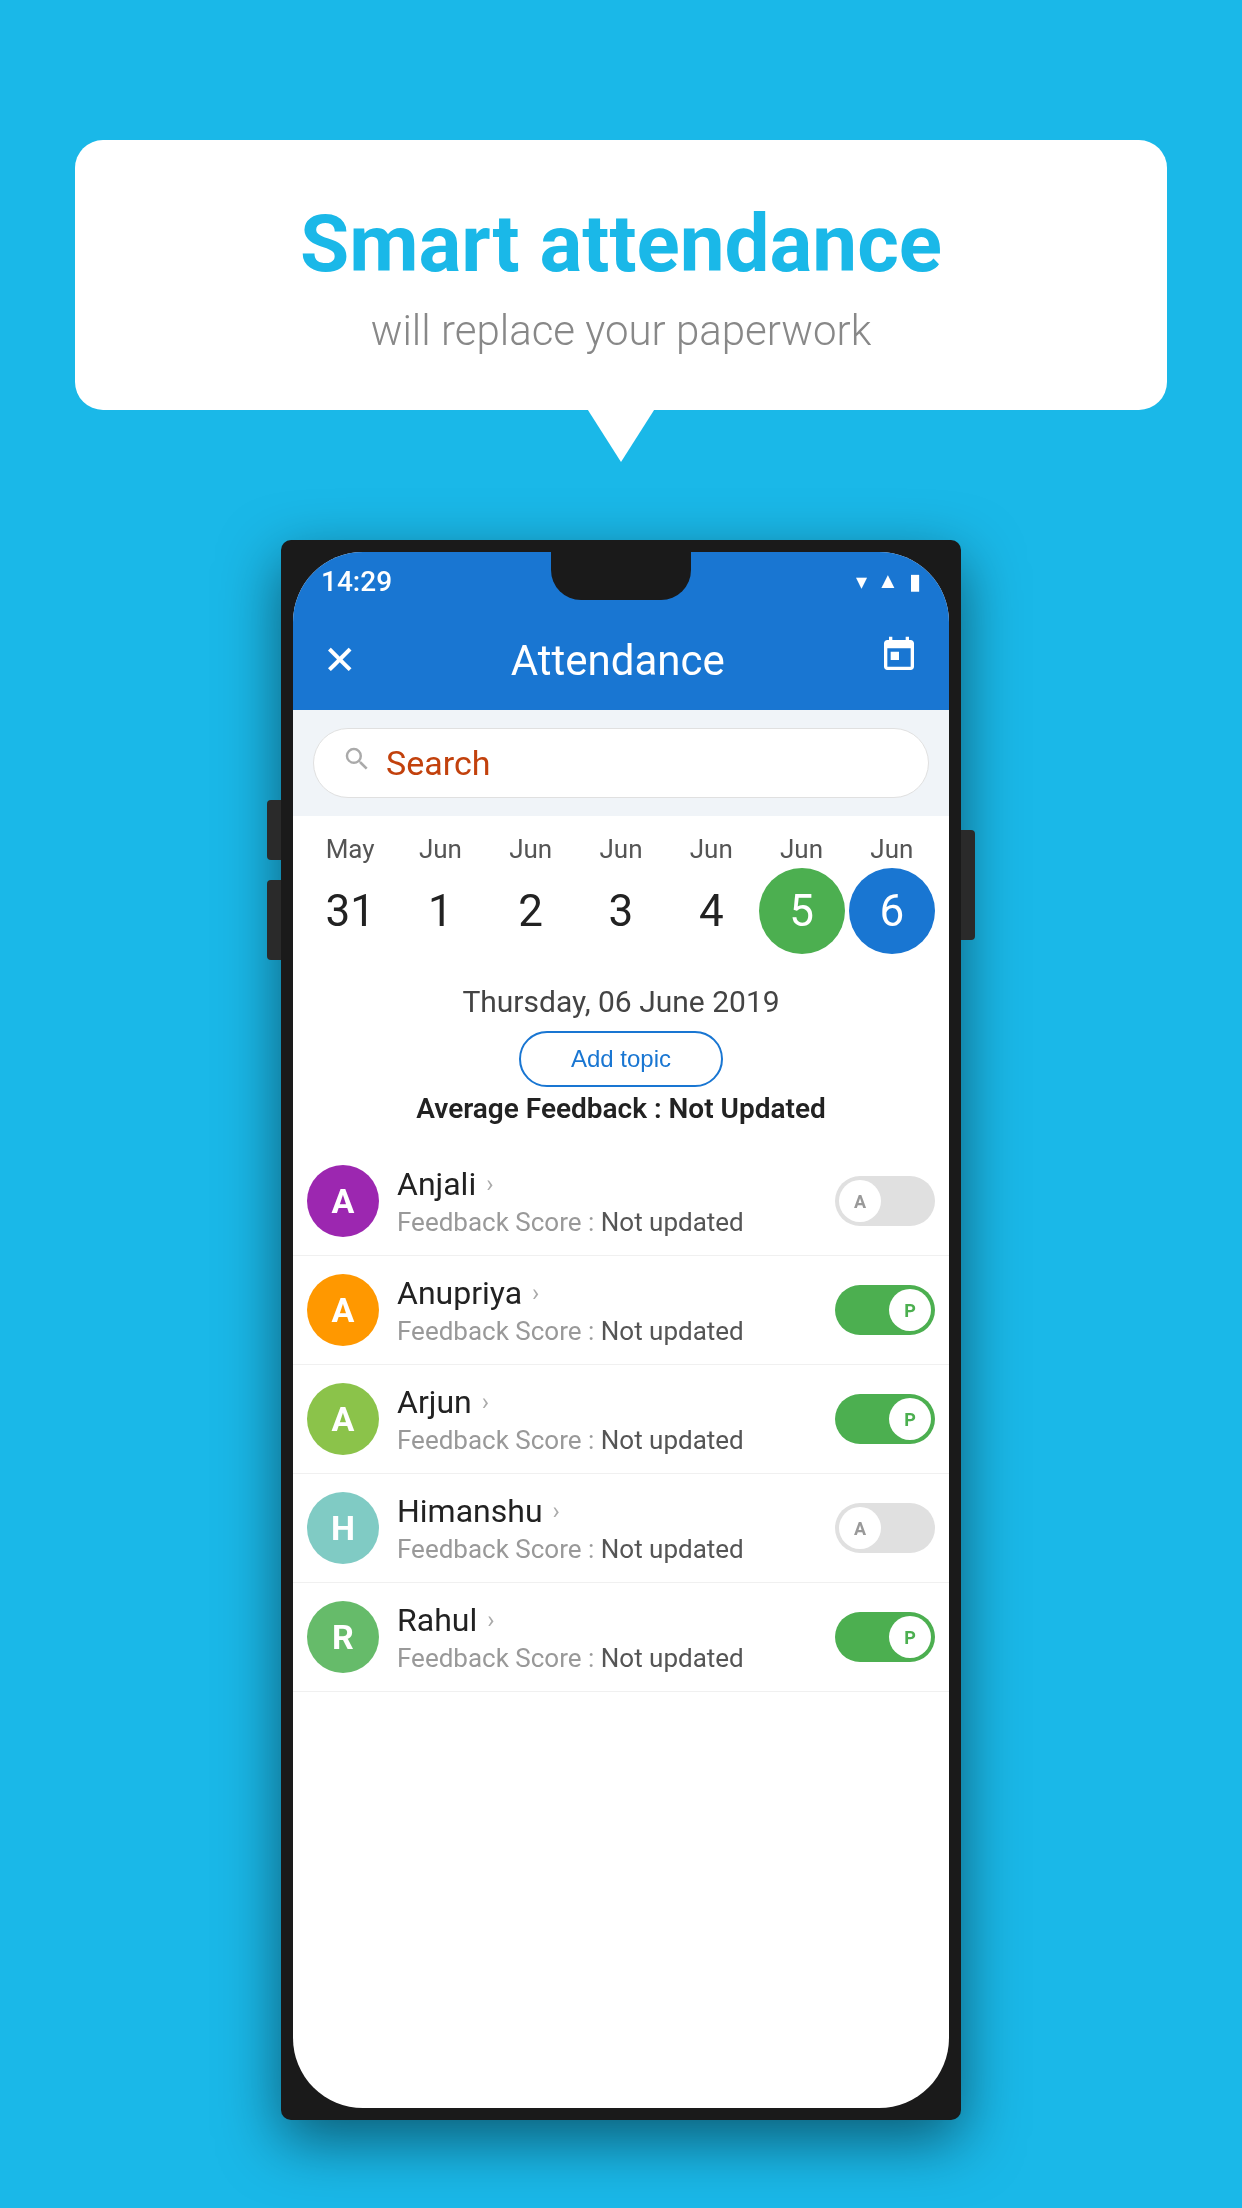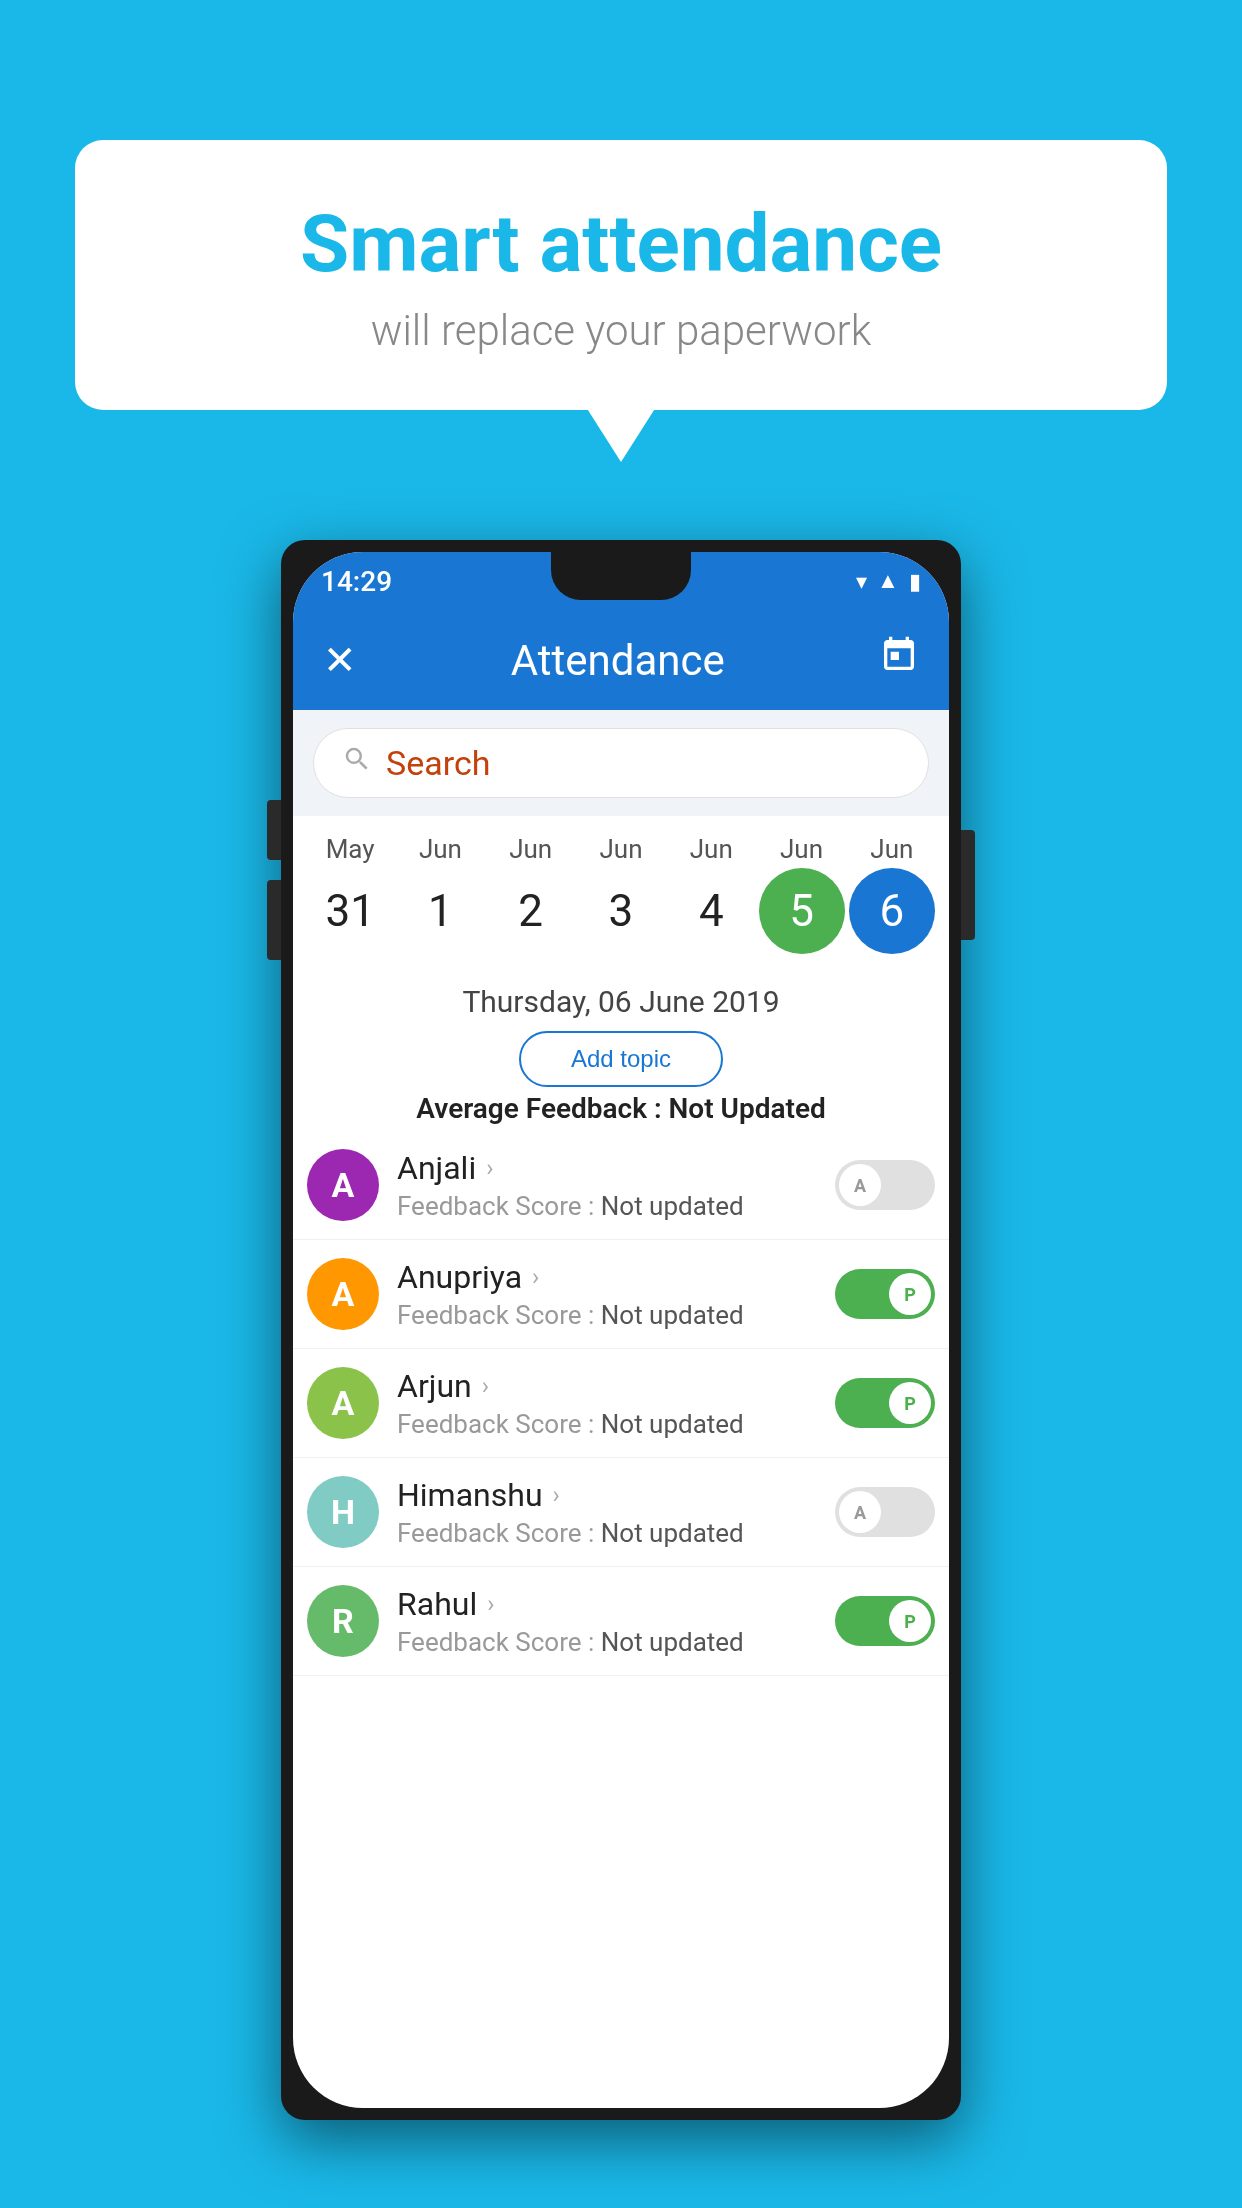--- a/index.html
+++ b/index.html
@@ -53,21 +53,21 @@
 
     
     .phone-frame {
       position: absolute;
       top: 540px;
       left: 50%;
       transform: translateX(-50%);
       width: 680px;
       height: 1580px;
       background: #1a1a1a;
-      border-radius: 24px;
+      border-radius: 10px;
       padding: 12px;
       box-shadow: 0 20px 60px rgba(0,0,0,0.5);
     }
 
     
     .phone-screen {
       width: 100%;
       height: 100%;
       background: white;
       border-radius: 70px;
@@ -218,21 +218,21 @@
       background: white;
       color: #1976d2;
       font-size: 24px;
       cursor: pointer;
       width: fit-content;
     }
     .avg-feedback {
       text-align: center;
       font-size: 28px;
       color: #888;
-      margin-bottom: 6px;
+      margin-bottom: 22px;
     }
     .avg-feedback span {
       color: #222;
       font-weight: 600;
     }
 
     
     .student-list {
       background: white;
     }

